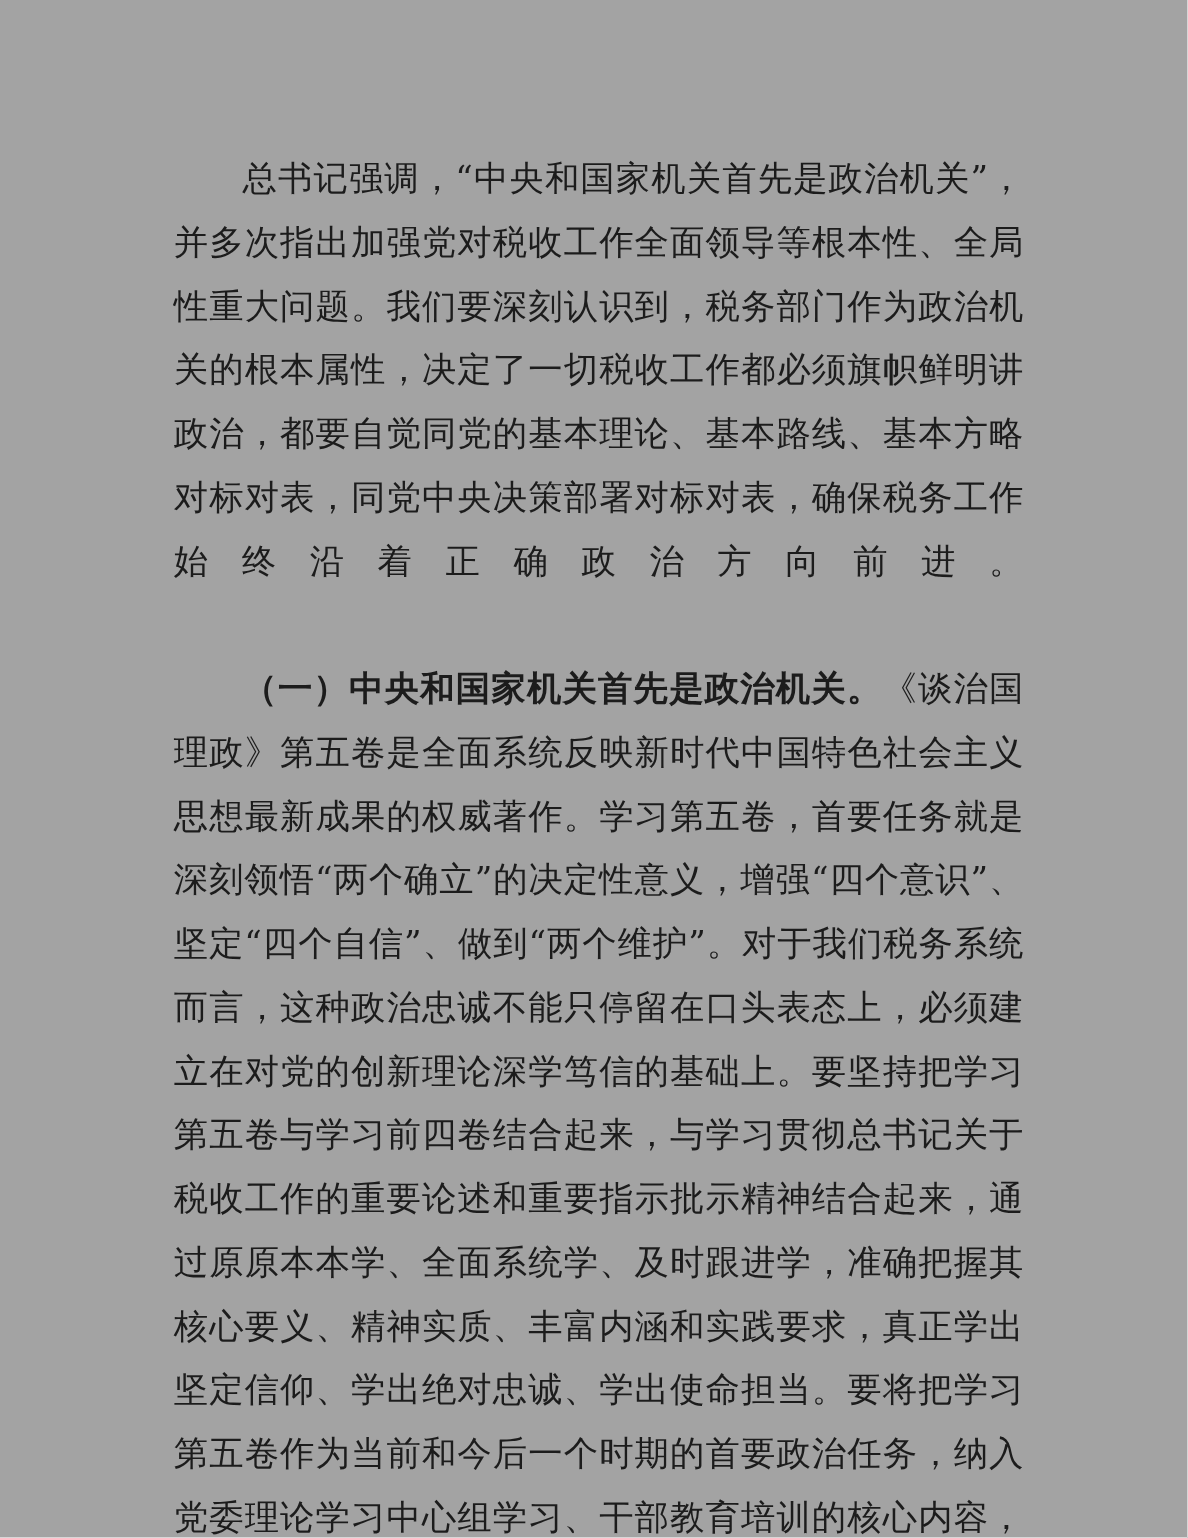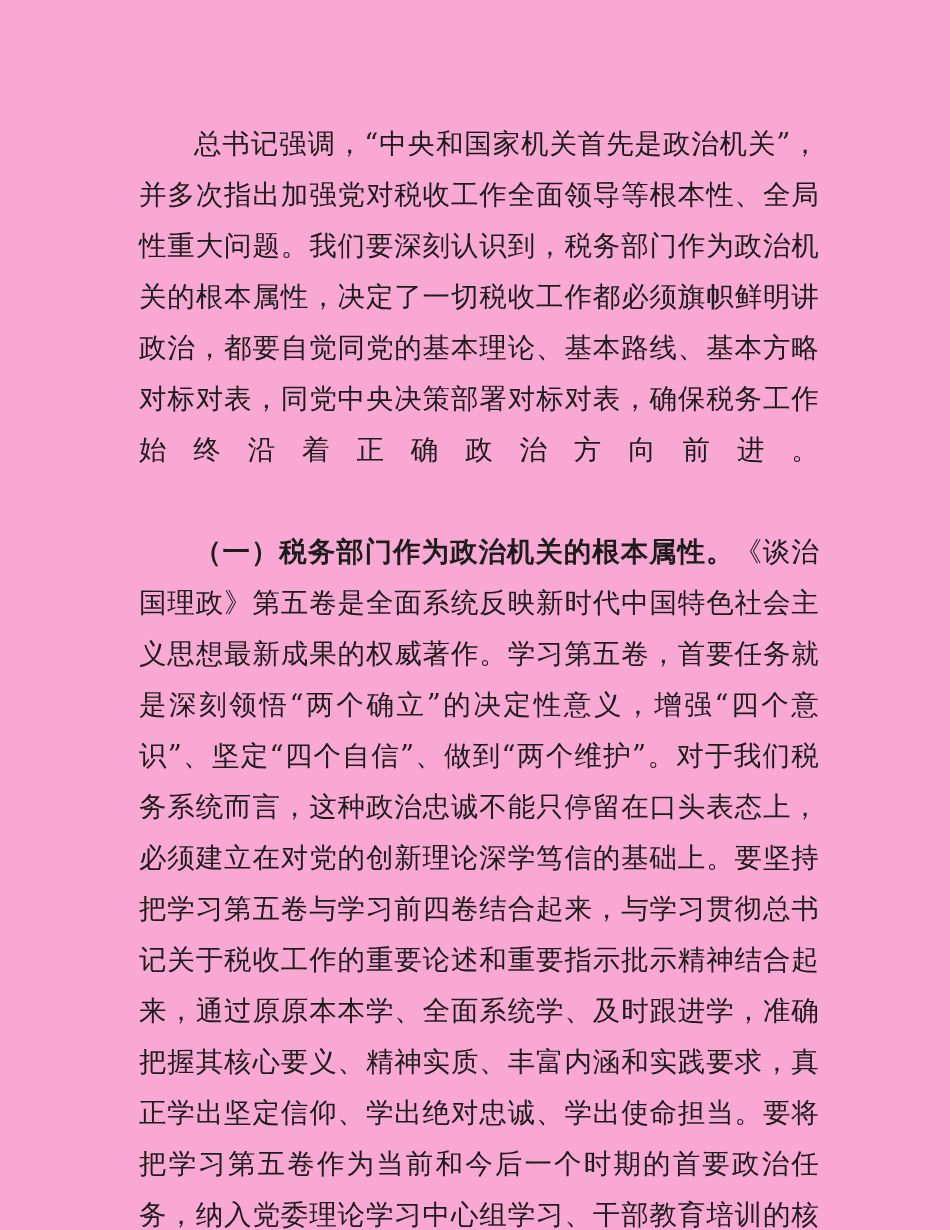--- a/index.html
+++ b/index.html
@@ -10,21 +10,21 @@
   body {
     width: 950px;
     height: 1230px;
     overflow: hidden;
     font-family: "DejaVu Serif", "Liberation Serif", serif;
   }
   .page {
     position: relative;
     width: 950px;
     height: 1230px;
-    background: #f9a8d4;
+    background: #a3a3a3;
     box-sizing: border-box;
   }
   .doc-body {
     position: absolute;
     left: 139px;
     top: 118px;
     width: 680px;
   }
   .para {
     margin: 0 0 0 0;
@@ -57,17 +57,17 @@
 <body>
 
 <div class="page">
   <div class="doc-body">
 
     <p class="para">
       <span>总书记强调，“中央和国家机关首先是政治机关”，并多次指出加强党对税收工作全面领导等根本性、全局性重大问题。我们要深刻认识到，税务部门作为政治机关的根本属性，决定了一切税收工作都必须旗帜鲜明讲政治，都要自觉同党的基本理论、基本路线、基本方略对标对表，同党中央决策部署对标对表，确保税务工作始终沿着正确政治方向前进。</span>
     </p>
 
     <p class="para">
-      <span class="lead">（一）税务部门作为政治机关的根本属性。</span><span>《谈治国理政》第五卷是全面系统反映新时代中国特色社会主义思想最新成果的权威著作。学习第五卷，首要任务就是深刻领悟“两个确立”的决定性意义，增强“四个意识”、坚定“四个自信”、做到“两个维护”。对于我们税务系统而言，这种政治忠诚不能只停留在口头表态上，必须建立在对党的创新理论深学笃信的基础上。要坚持把学习第五卷与学习前四卷结合起来，与学习贯彻总书记关于税收工作的重要论述和重要指示批示精神结合起来，通过原原本本学、全面系统学、及时跟进学，准确把握其核心要义、精神实质、丰富内涵和实践要求，真正学出坚定信仰、学出绝对忠诚、学出使命担当。要将把学习第五卷作为当前和今后一个时期的首要政治任务，纳入党委理论学习中心组学习、干部教育培训的核心内容，引导全市税务干部自觉</span>
+      <span class="lead">（一）中央和国家机关首先是政治机关。</span><span>《谈治国理政》第五卷是全面系统反映新时代中国特色社会主义思想最新成果的权威著作。学习第五卷，首要任务就是深刻领悟“两个确立”的决定性意义，增强“四个意识”、坚定“四个自信”、做到“两个维护”。对于我们税务系统而言，这种政治忠诚不能只停留在口头表态上，必须建立在对党的创新理论深学笃信的基础上。要坚持把学习第五卷与学习前四卷结合起来，与学习贯彻总书记关于税收工作的重要论述和重要指示批示精神结合起来，通过原原本本学、全面系统学、及时跟进学，准确把握其核心要义、精神实质、丰富内涵和实践要求，真正学出坚定信仰、学出绝对忠诚、学出使命担当。要将把学习第五卷作为当前和今后一个时期的首要政治任务，纳入党委理论学习中心组学习、干部教育培训的核心内容，引导全市税务干部自觉</span>
     </p>
 
   </div>
 </div>
 
 </body></html>

